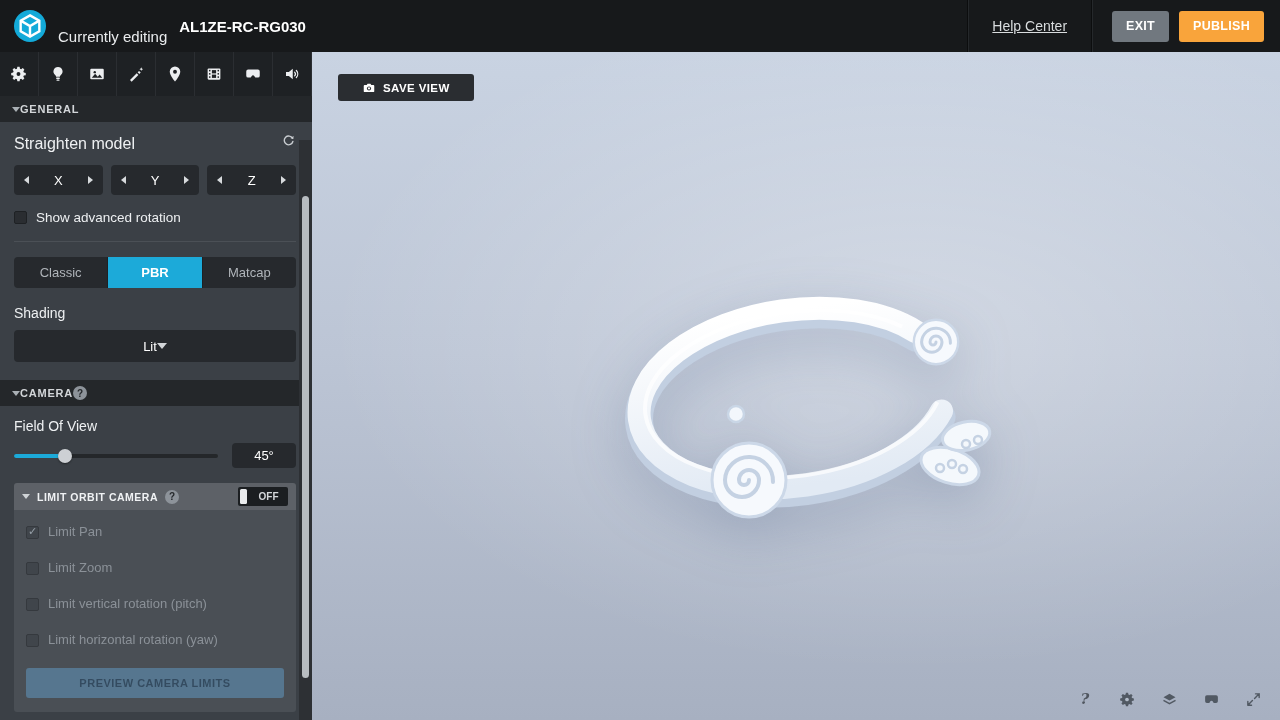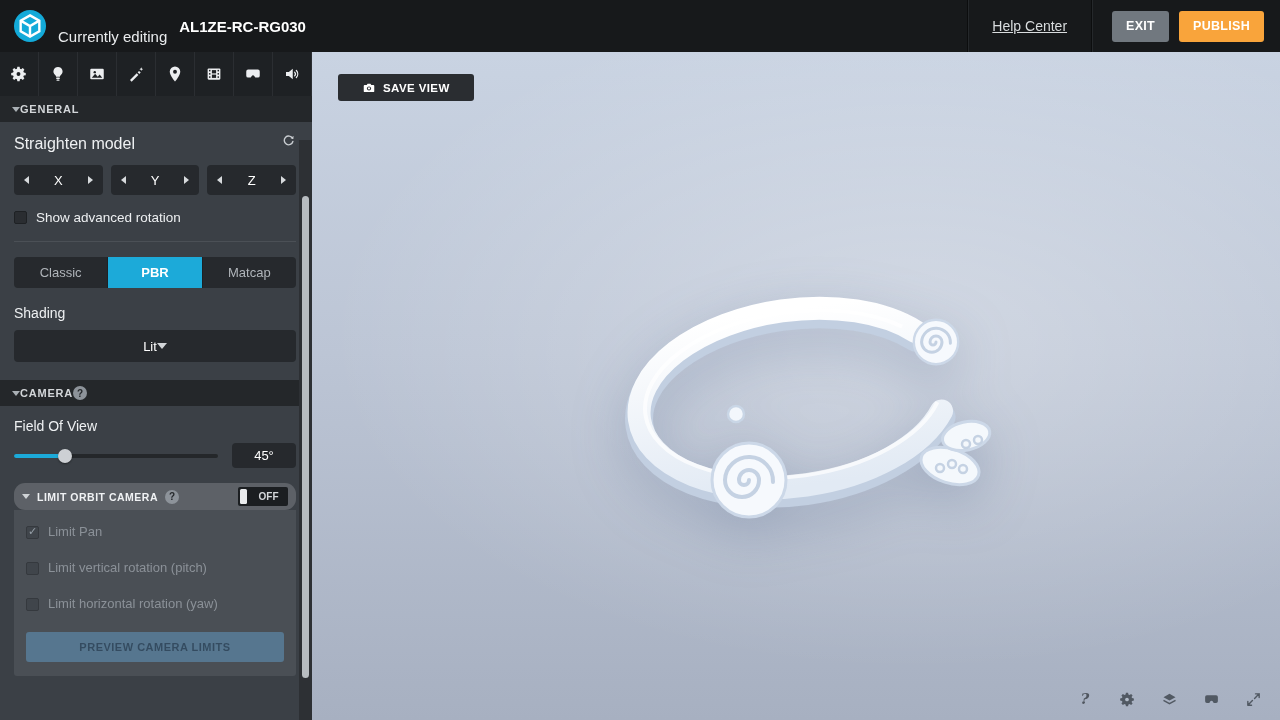--- a/index.html
+++ b/index.html
@@ -62,21 +62,21 @@
   .dd-caret { width:0; height:0; border-left:5px solid transparent; border-right:5px solid transparent; border-top:6px solid #d2d5d8; }
 
   .slider-row { display:flex; align-items:center; gap:14px; }
   .slider { position:relative; flex:1; height:14px; cursor:pointer; }
   .sl-track { position:absolute; top:5px; left:0; right:0; height:4px; background:#24272a; border-radius:2px; }
   .sl-fill { position:absolute; top:5px; left:0; height:4px; background:#1caad9; border-radius:2px; }
   .sl-handle { position:absolute; top:0; width:14px; height:14px; margin-left:-7px; border-radius:50%; background:#cdd0d4; box-shadow:0 1px 2px rgba(0,0,0,.4); }
   .val-box { width:64px; height:25px; background:#26292d; border-radius:4px; display:flex; align-items:center; justify-content:center; color:#fff; font-size:13px; flex:none; }
 
   .limit-panel { margin-top:15px; border-radius:3px; overflow:hidden; }
-  .lp-head { height:27px; background:#5d6167; display:flex; align-items:center; gap:7px; padding:0 8px;border-radius:11px; }
+  .lp-head { height:27px; background:#5d6167; display:flex; align-items:center; gap:7px; padding:0 8px; }
   .lp-title { color:#f0f2f4; font-size:10.5px; font-weight:bold; letter-spacing:.5px; }
   .lp-head .caret-down { border-top-color:#cfd3d6; }
   .toggle { margin-left:auto; width:50px; height:19px; background:#1b1e21; border-radius:2px; display:flex; align-items:center; cursor:pointer; }
   .knob { width:7px; height:15px; margin:2px; background:#e9ebed; border-radius:1.5px; }
   .tg-lbl { flex:1; text-align:center; color:#d4d7da; font-size:10px; font-weight:bold; }
   .lp-body { background:#4a4f55; padding:14px 12px 14px 12px; }
   .lp-row { display:flex; align-items:flex-end; gap:9px; margin-bottom:21px; }
   .lp-chk { width:13px; height:13px; background:#40454b; border:1px solid #35393e; border-radius:2px; flex:none; position:relative; }
   .lp-chk.checked::after { content:"✓"; position:absolute; top:-2px; left:1px; font-size:11px; color:#96a0a8; }
   .lp-lbl { color:#8b9198; font-size:13px; }
@@ -274,20 +274,24 @@
             <span class="help-dot">?</span>
             <div class="toggle">
               <div class="knob"></div>
               <span class="tg-lbl">OFF</span>
             </div>
           </div>
           <div class="lp-body">
             <div class="lp-row">
               <div class="lp-chk checked"></div>
               <span class="lp-lbl">Limit Pan</span>
+            </div>
+            <div class="lp-row">
+              <div class="lp-chk"></div>
+              <span class="lp-lbl">Limit Zoom</span>
             </div>
             <div class="lp-row">
               <div class="lp-chk"></div>
               <span class="lp-lbl">Limit vertical rotation (pitch)</span>
             </div>
             <div class="lp-row">
               <div class="lp-chk"></div>
               <span class="lp-lbl">Limit horizontal rotation (yaw)</span>
             </div>
             <button class="preview-btn">PREVIEW CAMERA LIMITS</button>

